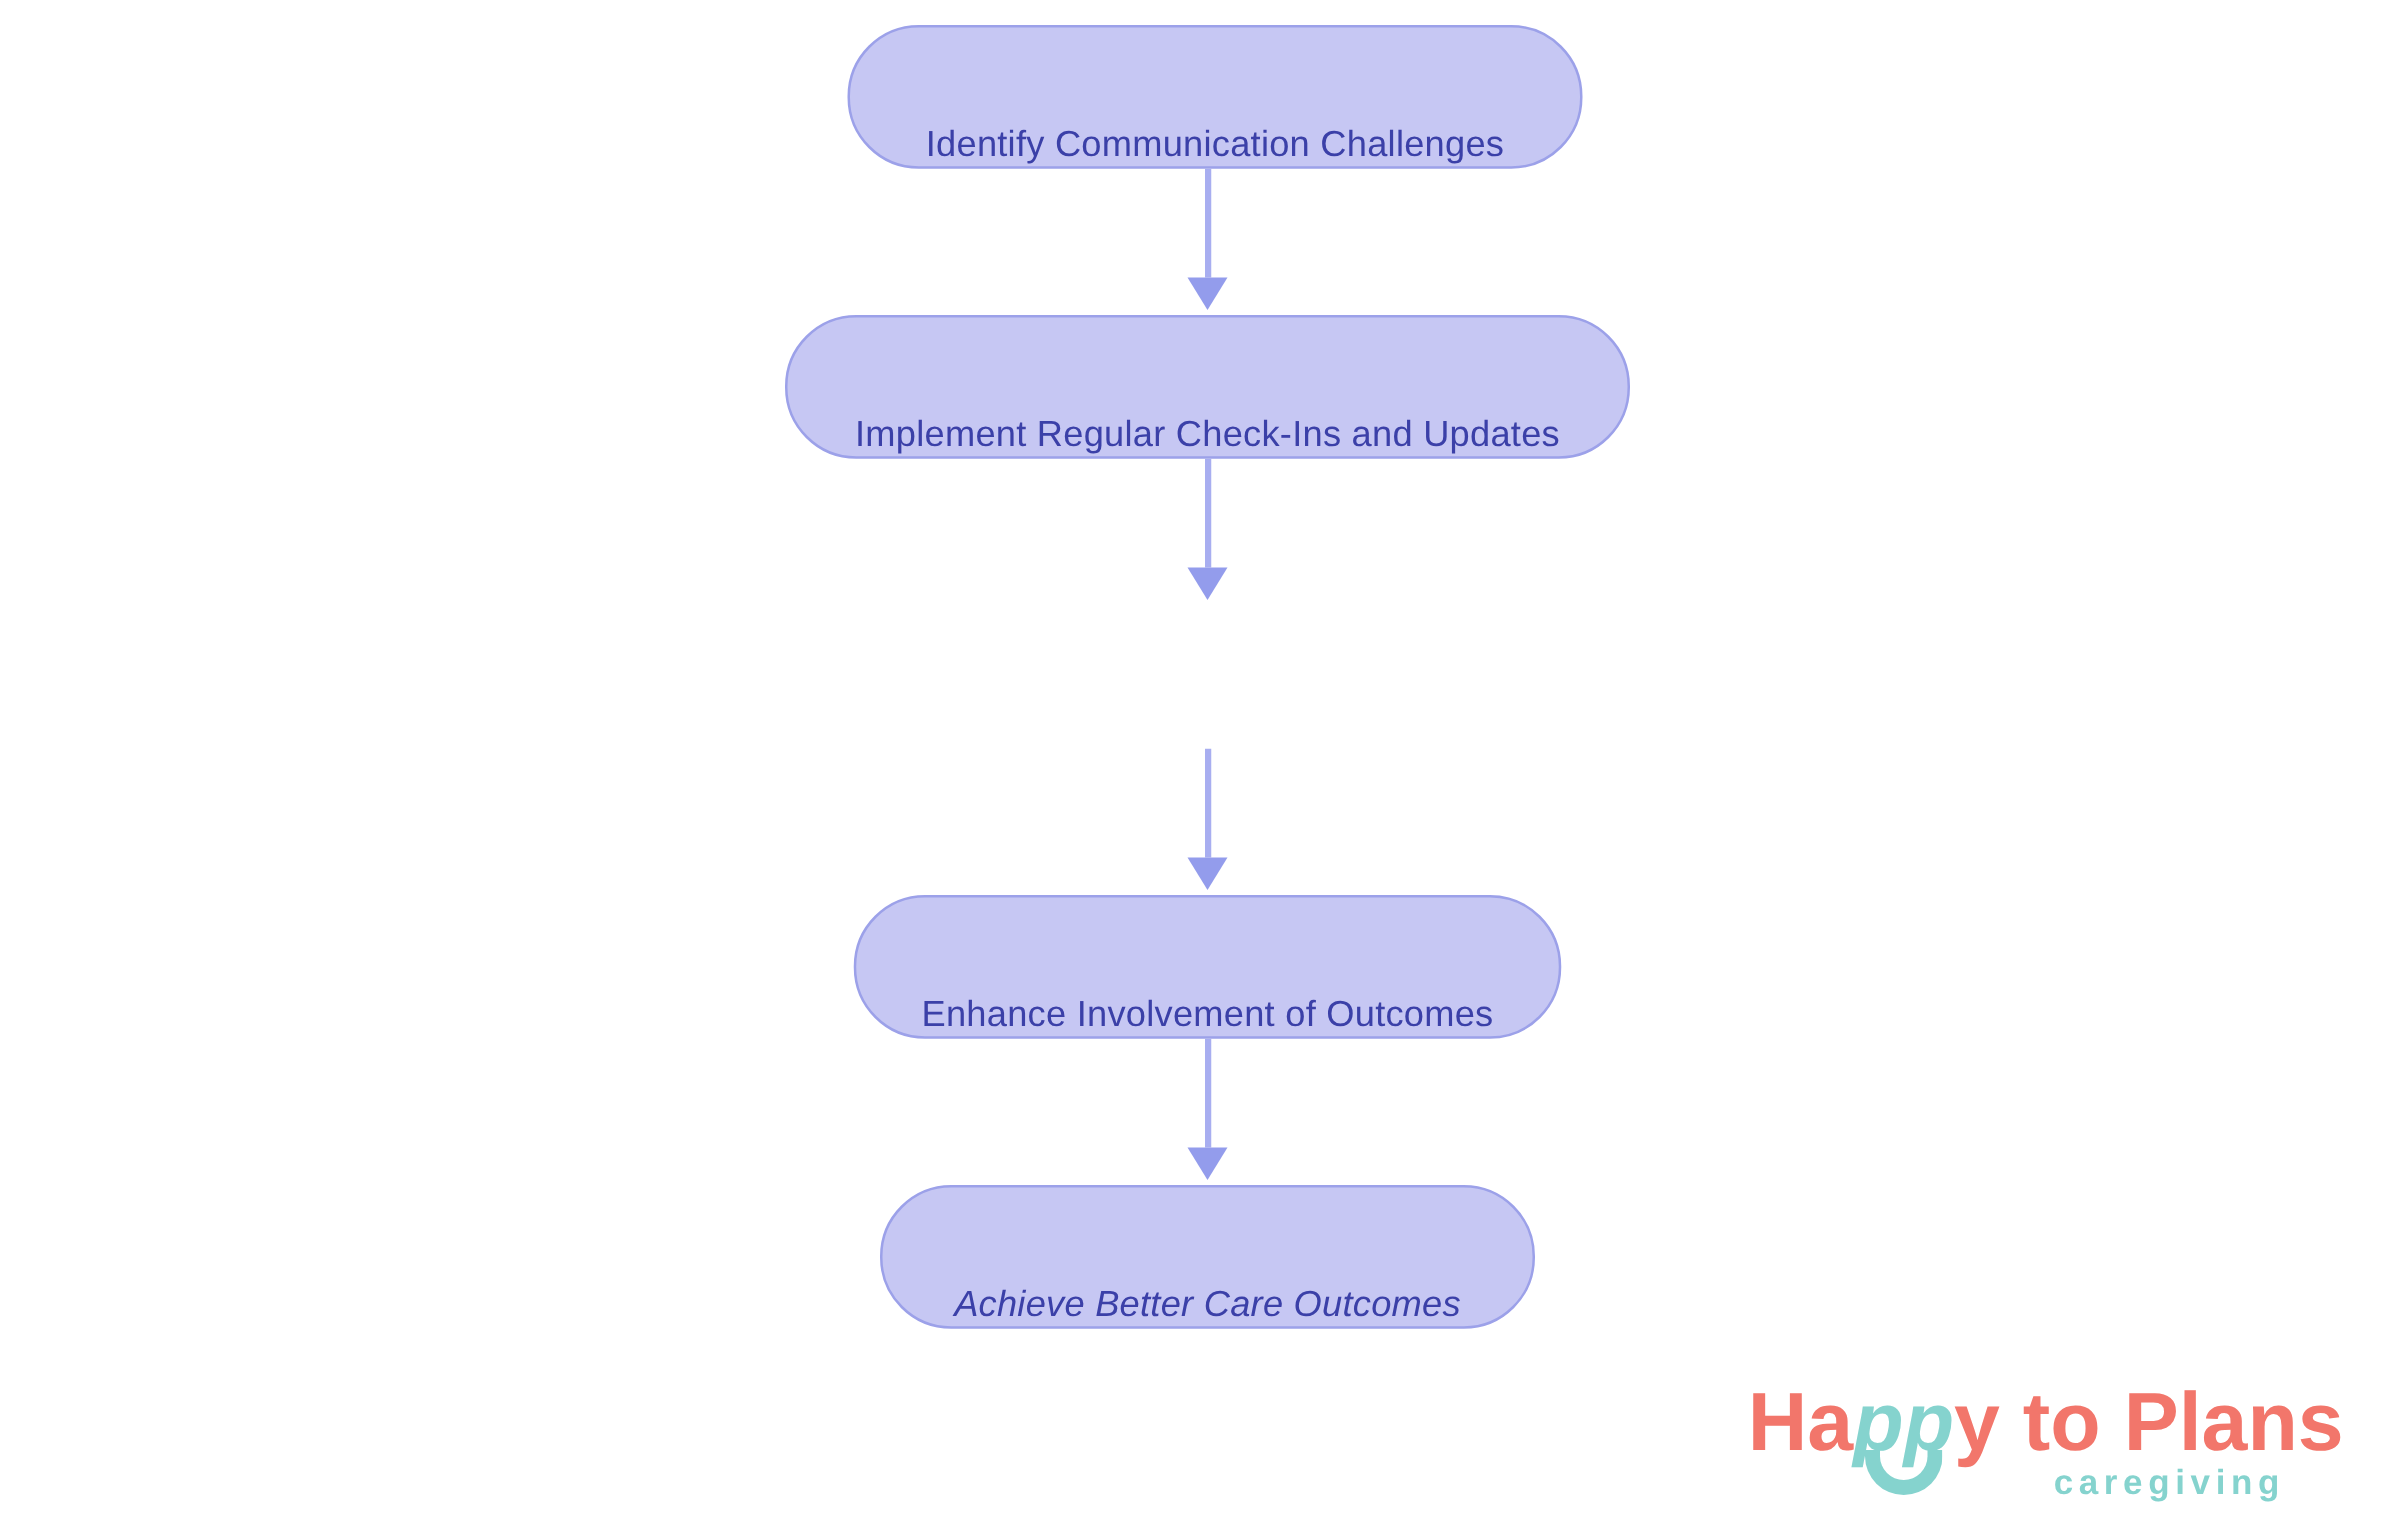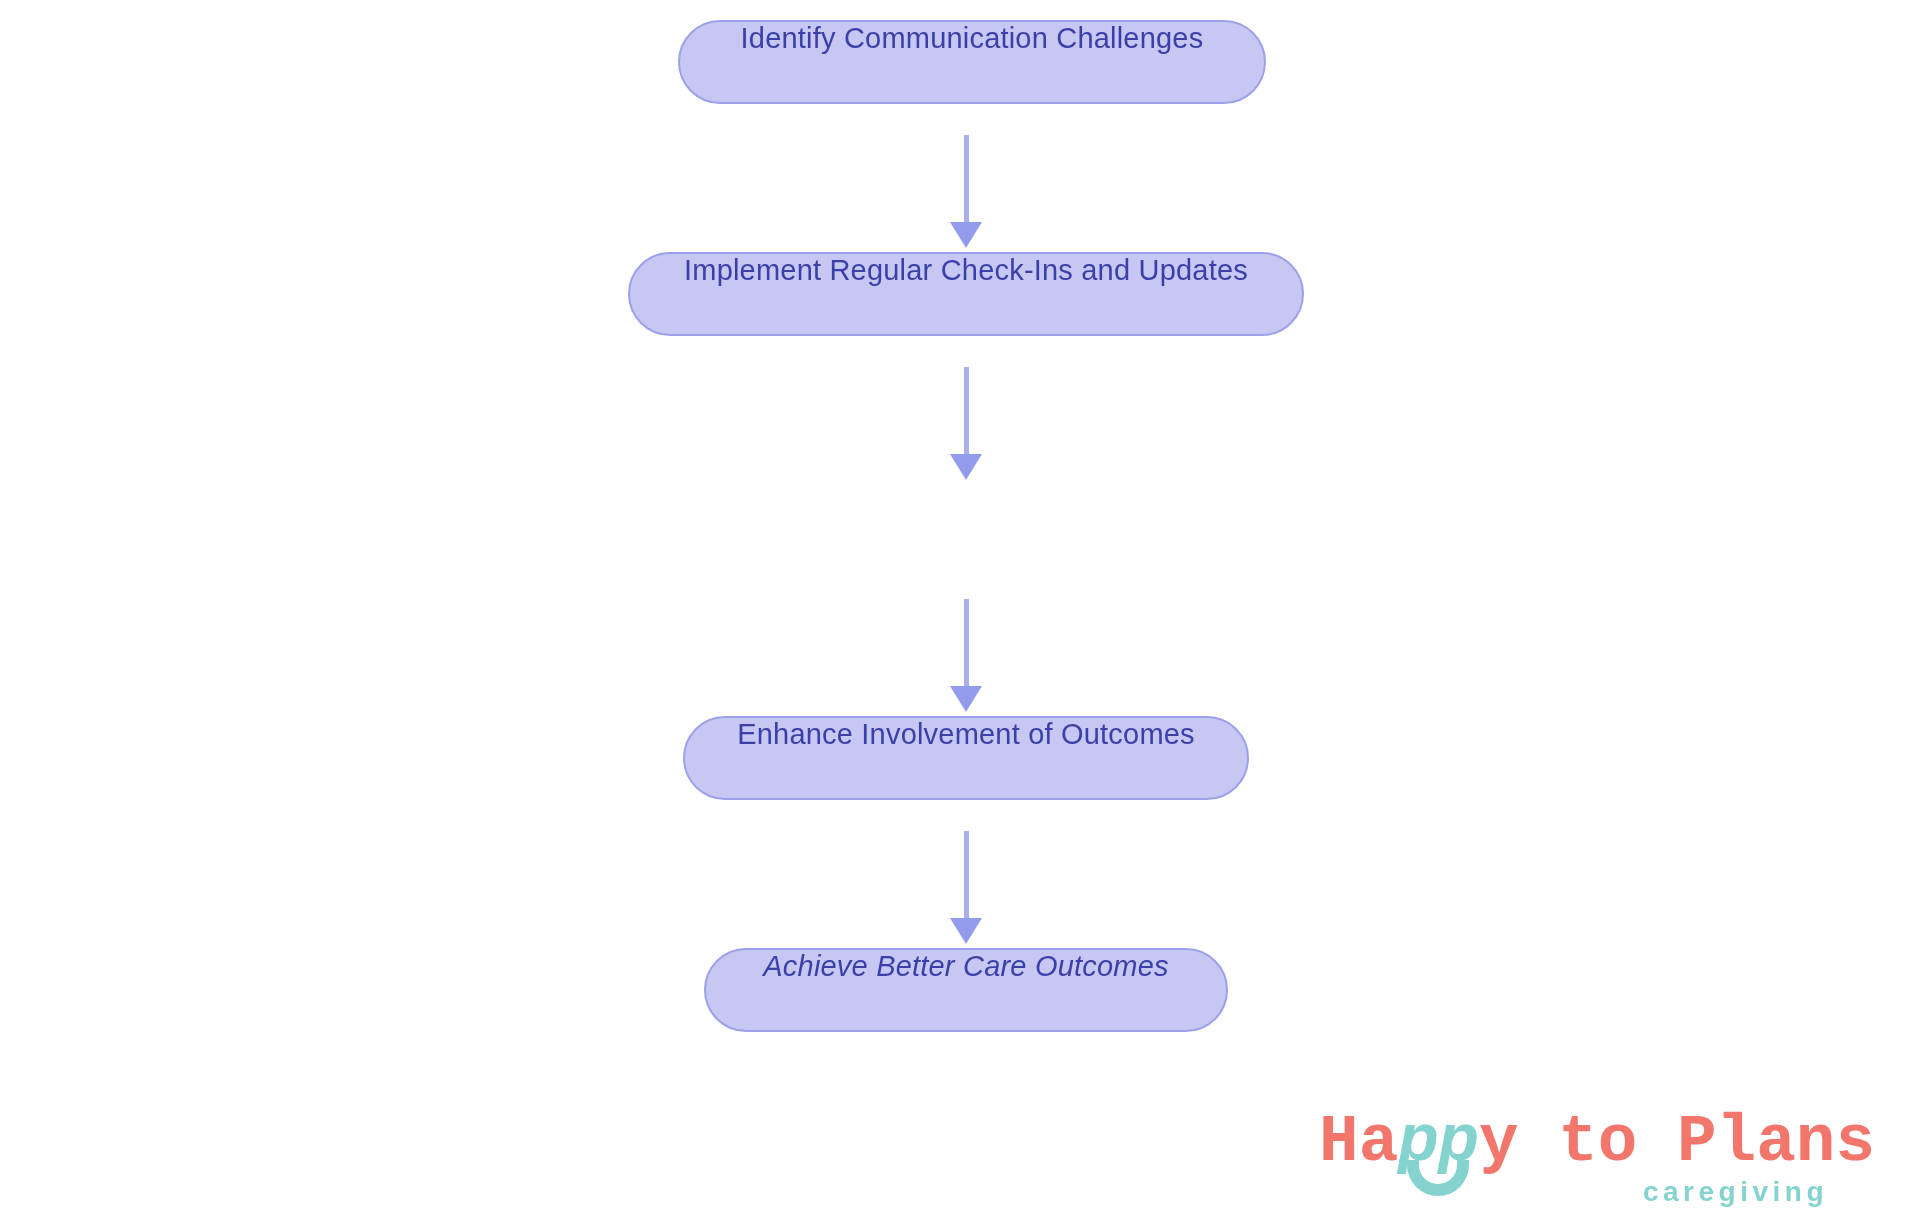--- a/index.html
+++ b/index.html
@@ -17,26 +17,26 @@
   body{font-family:"Liberation Sans", sans-serif;}
   .canvas{
     position:relative;
     width:1920px;
     height:1215px;
     background:#ffffff;
     overflow:hidden;
   }
   .node{
     position:absolute;
-    height:84px;
+    height:115px;
     border:2px solid var(--node-border);
     background:var(--node-fill);
     border-radius:57px;
     display:flex;
-    align-items:flex-start;
+    align-items:flex-end;
     justify-content:center;
   }
   .node-label{
     color:var(--node-text);
     font-size:29px;
     letter-spacing:0.2px;
     white-space:nowrap;
   }
   .node-1{left:678px; top:20px;  width:588px;}
   .node-2{left:628px; top:252px; width:676px;}
@@ -74,21 +74,21 @@
     top:1104px;
     right:45px;
     text-align:right;
   }
   .brand-line{
     font-size:66px;
     font-weight:bold;
     line-height:1;
     white-space:nowrap;
   }
-  .brand-coral{color:var(--coral);font-family:Liberation Mono, monospace;}
+  .brand-coral{color:var(--coral);}
   .brand-teal{color:var(--teal);font-style:italic;}
   .pp-wrap{
     position:relative;
     display:inline-block;
   }
   .smile{
     position:absolute;
     left:9px;
     top:56px;
     width:62px;

